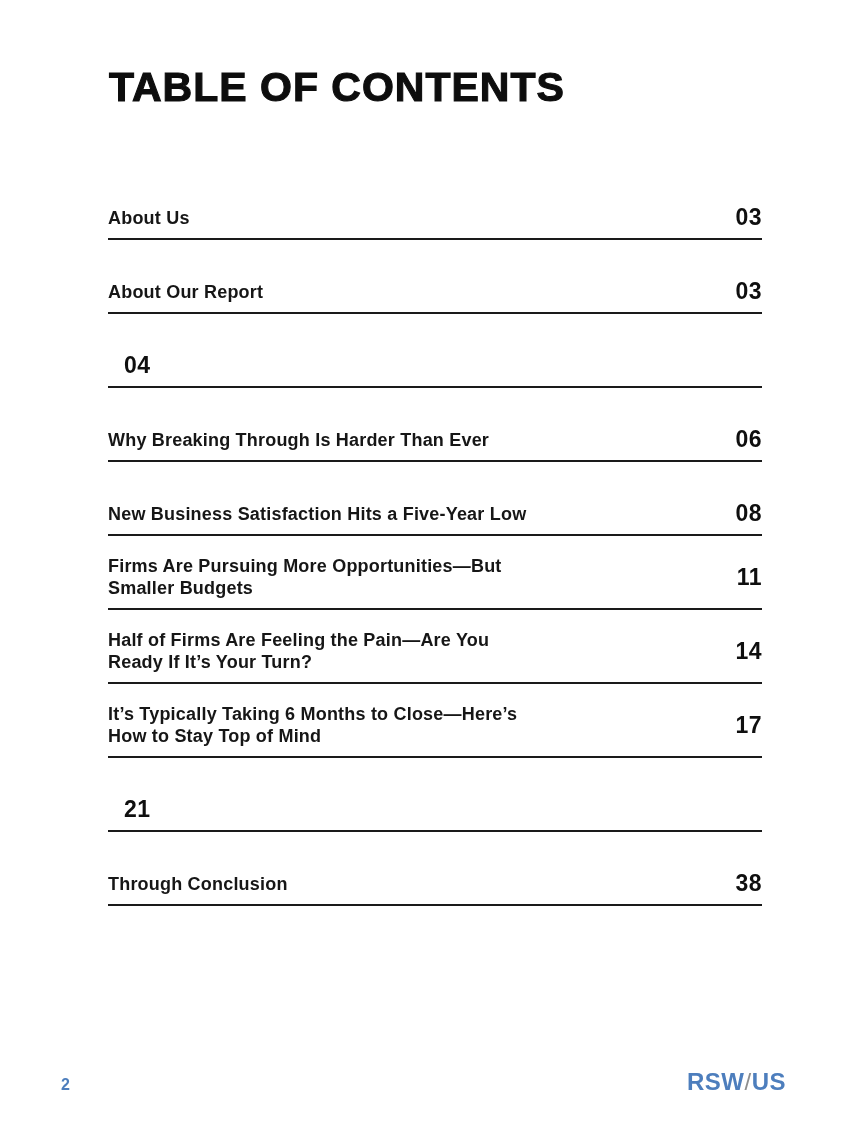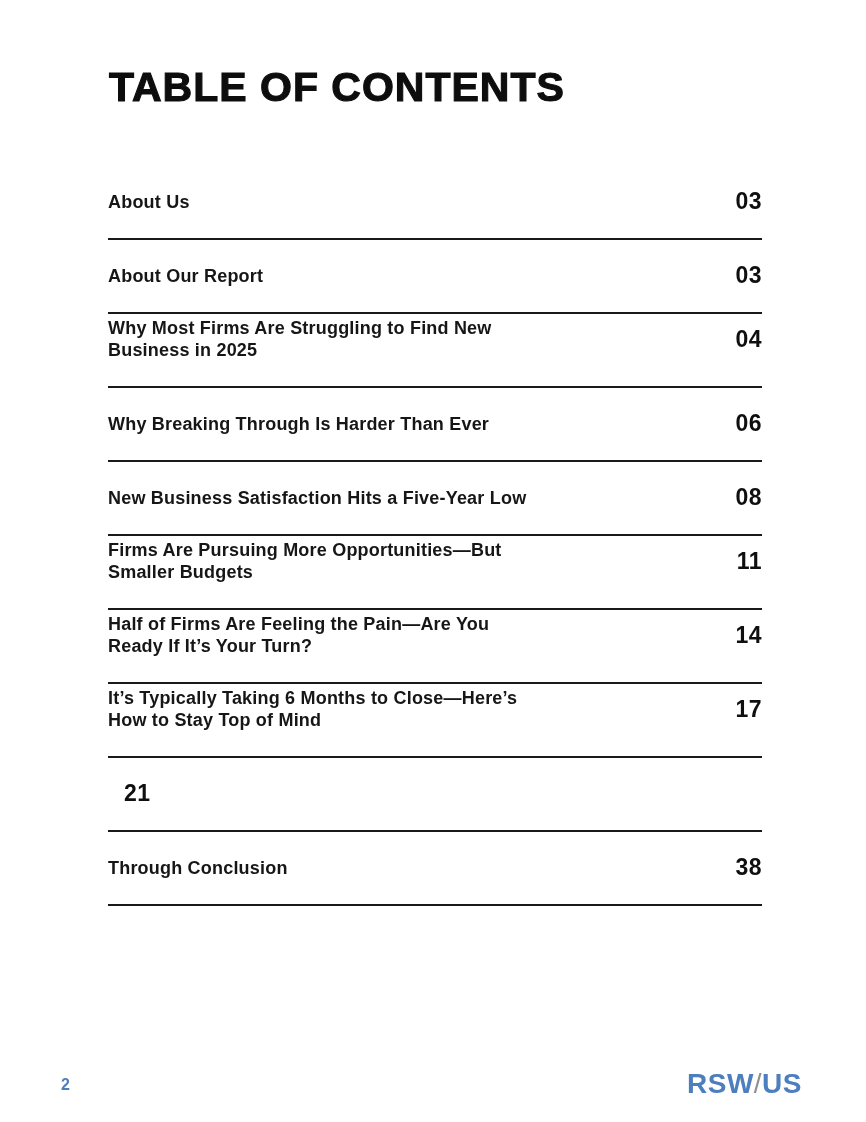--- a/index.html
+++ b/index.html
@@ -36,21 +36,21 @@
     height: 74px;
     display: flex;
     align-items: flex-end;
     border-bottom: 2px solid #1a1a1a;
   }
   .toc-inner {
     flex: 1;
     display: flex;
     justify-content: space-between;
     align-items: center;
-    padding-bottom: 25px;
+    padding-bottom: 9px;
   }
   .toc-label {
     font-size: 18px;
     font-weight: bold;
     line-height: 22px;
     letter-spacing: 0.2px;
     color: #161616;
     white-space: pre-line;
     max-width: 560px;
   }
@@ -64,23 +64,23 @@
   }
   .footer-page-number {
     position: absolute;
     left: 61px;
     top: 1076px;
     font-size: 16px;
     font-weight: bold;
   }
   .footer-logo {
     position: absolute;
-    right: 64px;
+    right: 80px;
     top: 1068px;
-    font-size: 28px;
+    font-size: 24px;
     font-weight: bold;
     letter-spacing: 0.5px;
     white-space: nowrap;
   }
   .footer-logo .slash {
     font-weight: normal;
   }
 </style>
 </head>
 <body>
@@ -100,22 +100,20 @@
 
       <div class="toc-row">
         <div class="toc-inner">
           <div class="toc-label">About Our Report</div>
           <div class="toc-page">03</div>
         </div>
       </div>
 
       <div class="toc-row">
         <div class="toc-inner">
-          <div class="toc-label">Why Most Firms Are Struggling to Find New
-Business in 2025</div>
           <div class="toc-page">04</div>
         </div>
       </div>
 
       <div class="toc-row">
         <div class="toc-inner">
           <div class="toc-label">Why Breaking Through Is Harder Than Ever</div>
           <div class="toc-page">06</div>
         </div>
       </div>

